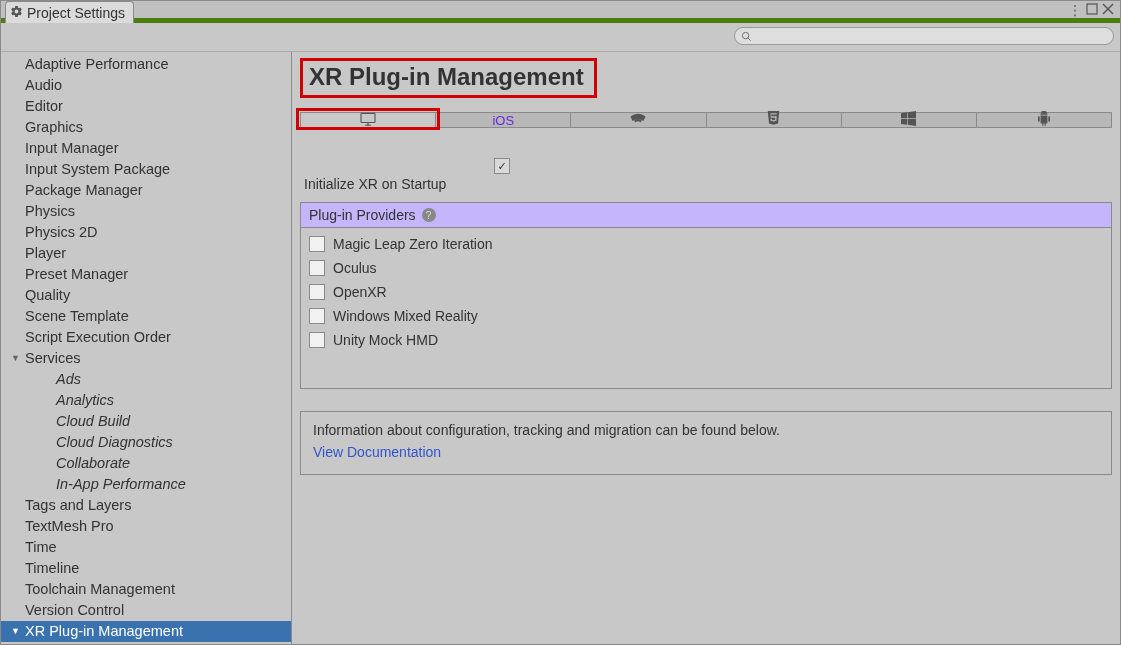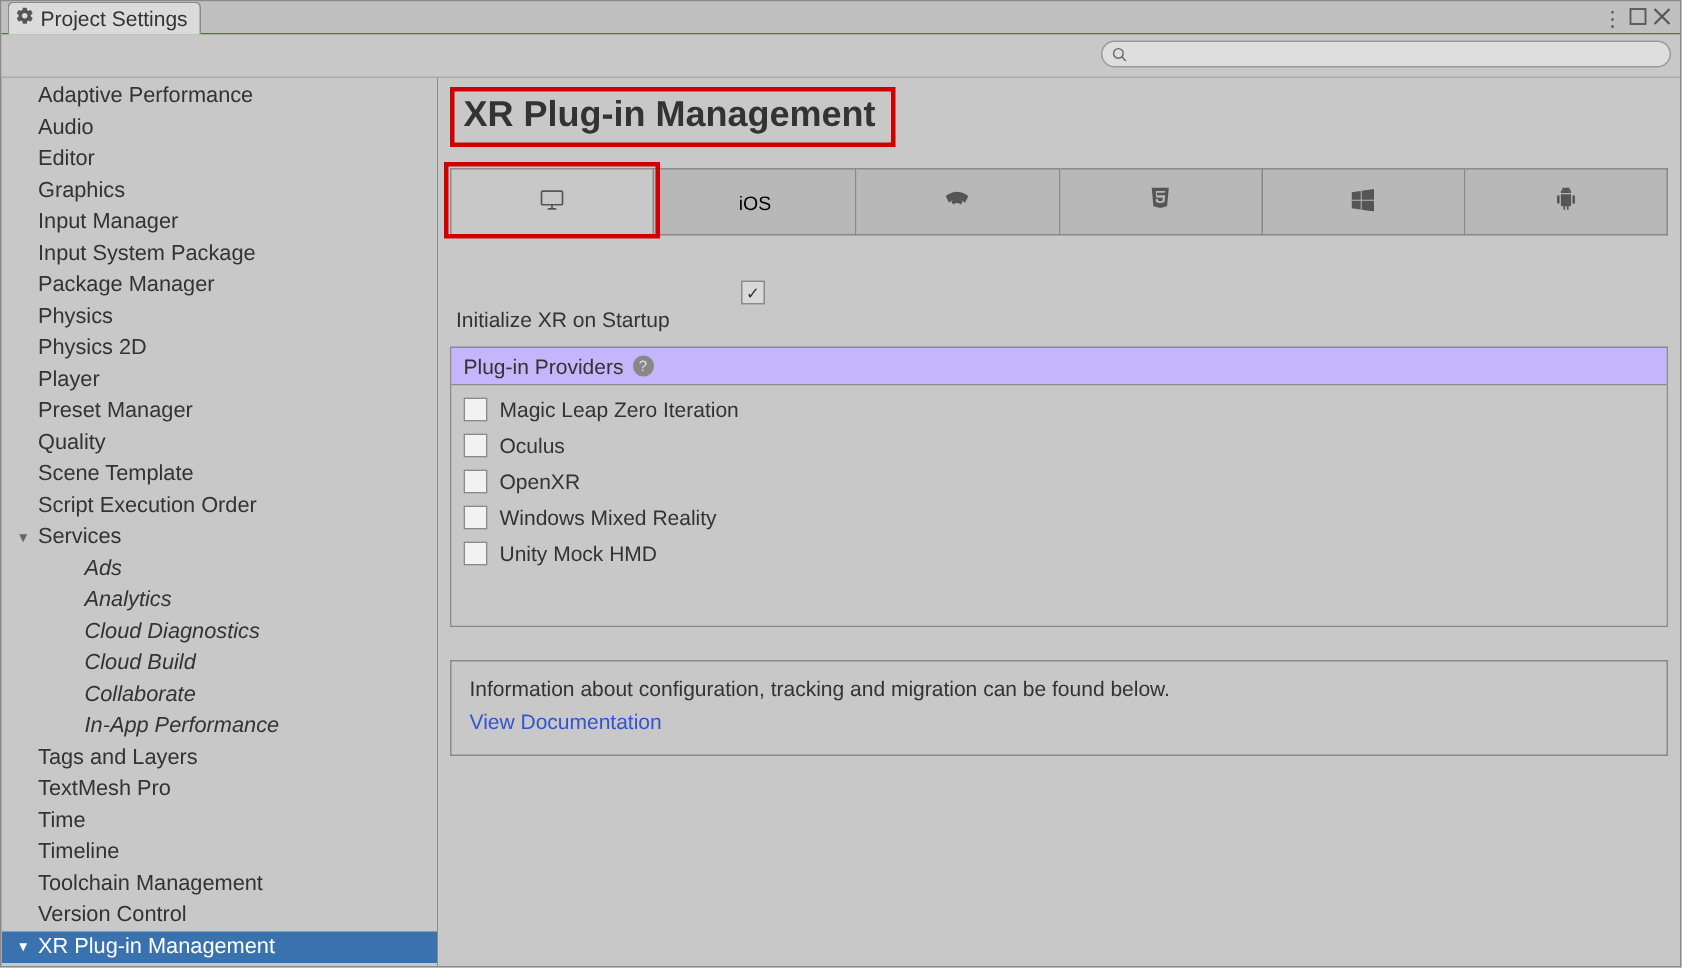--- a/index.html
+++ b/index.html
@@ -13,24 +13,23 @@
     color: #333;
   }
   .window {
     display: flex;
     flex-direction: column;
     height: 100%;
     border: 1px solid #8a8a8a;
   }
   .titlebar {
     display: flex;
-    align-items: center;
     background: #c0c0c0;
     height: 22px;
-    border-bottom: 1px solid #4d7c0f;
+    border-bottom: 5px solid #4d7c0f;
   }
   .tab-header {
     display: flex;
     align-items: center;
     background: #dbdbdb;
     border: 1px solid #8a8a8a;
     border-bottom: none;
     border-top-left-radius: 4px;
     border-top-right-radius: 4px;
     padding: 2px 8px 2px 4px;
@@ -101,29 +100,29 @@
     padding: 2px 10px 4px 6px;
     margin-bottom: 14px;
   }
   .title-box h1 { font-size: 24px; font-weight: bold; }
   .platform-tabs {
     display: flex;
     border-collapse: collapse;
   }
   .ptab {
     flex: 1;
-    height: 45px;
+    height: 16px;
     background: #b8b8b8;
     border: 1px solid #8a8a8a;
     border-left: none;
     display: flex;
     align-items: center;
     justify-content: center;
     cursor: pointer;
-    color: #000000;
+    color: #6d28d9;
   }
   .ptab:first-child { border-left: 1px solid #8a8a8a; }
   .ptab.active { background: #c8c8c8; border-bottom-color:#c8c8c8; }
   .ptab-wrap-first {
     position: relative;
   }
   .ptab-highlight {
     position: absolute;
     left: -5px; top: -5px; right: -5px; bottom: -3px;
     border: 3px solid #d00000;
@@ -248,24 +247,24 @@
           <span class="arrow">▼</span>
           <span>Services</span>
         </div>
         <div class="sidebar-item child">
           <span>Ads</span>
         </div>
         <div class="sidebar-item child">
           <span>Analytics</span>
         </div>
         <div class="sidebar-item child">
+          <span>Cloud Build</span>
+        </div>
+        <div class="sidebar-item child">
           <span>Cloud Diagnostics</span>
-        </div>
-        <div class="sidebar-item child">
-          <span>Cloud Build</span>
         </div>
         <div class="sidebar-item child">
           <span>Collaborate</span>
         </div>
         <div class="sidebar-item child">
           <span>In-App Performance</span>
         </div>
         <div class="sidebar-item">
           <span>Tags and Layers</span>
         </div>

